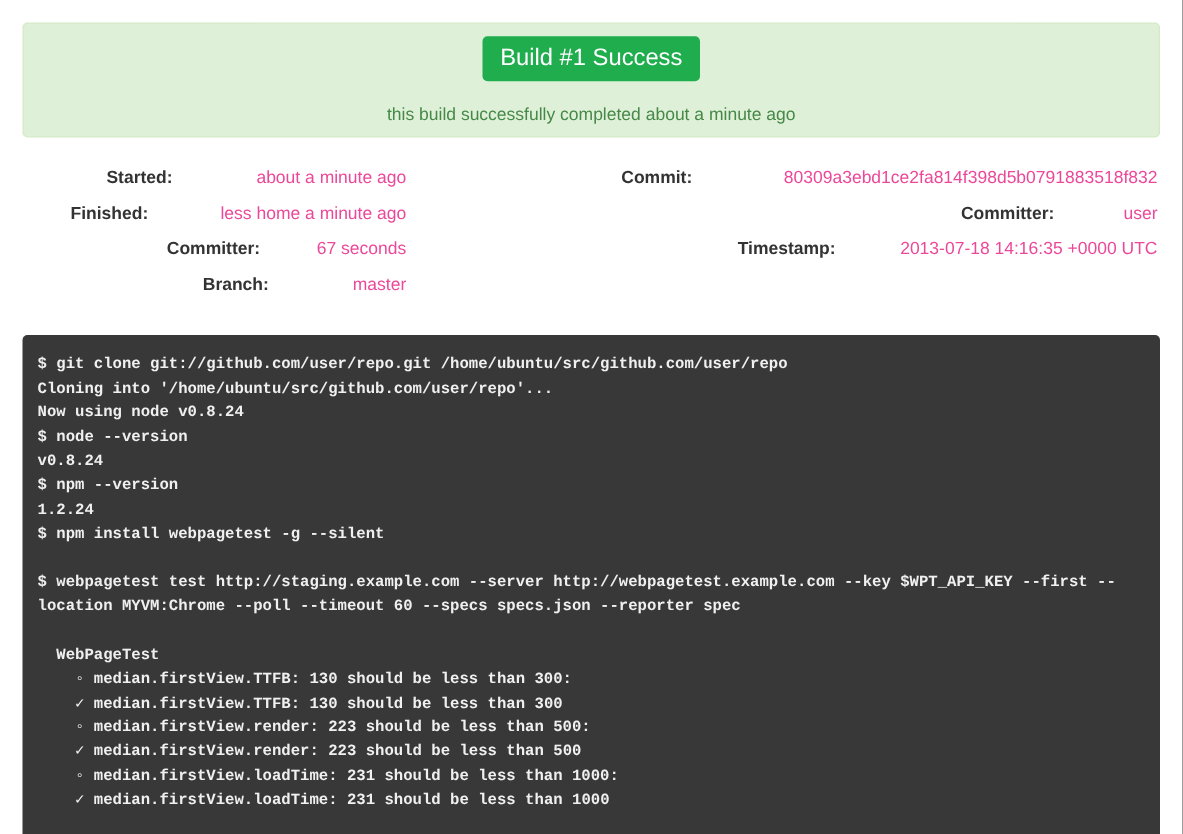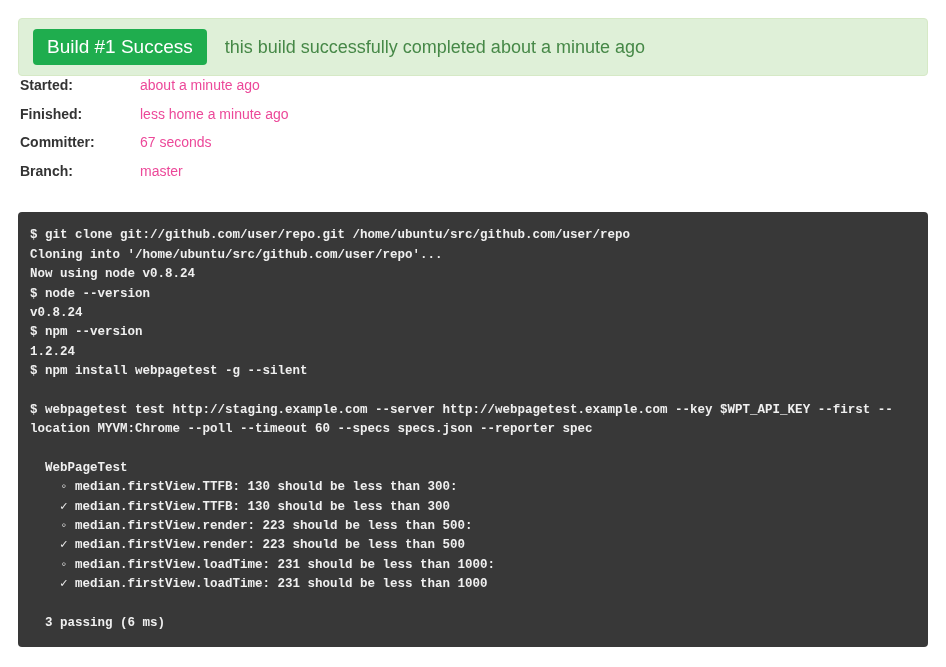--- a/index.html
+++ b/index.html
@@ -16,51 +16,54 @@
       width: 946px;
     }
     .alert {
       background: #dff0d8;
       border: 1px solid #d6e9c6;
       border-radius: 4px;
       padding: 10px 14px;
       display: flex;
       align-items: center;
       gap: 18px;
+      margin-bottom: 22px;
+      flex-direction: column;
     }
     .badge {
       background: #1fad4e;
       color: #fff;
       font-size: 19px;
       font-weight: 500;
       padding: 7px 14px;
       border-radius: 4px;
     }
     .alert-msg {
       color: #468847;
-      font-size: 18px;
+      font-size: 14px;
     }
     .meta {
       display: flex;
       margin-bottom: 22px;
       padding: 0 2px;
     }
     .meta-col {
       flex: 0 0 auto;
     }
     .meta-col.left {
       width: 305px;
     }
     .meta-col.right {
       flex: 1;
     }
     .meta-row {
       display: flex;
       margin-bottom: 9px;
       line-height: 1.4;
+      justify-content: flex-end;
     }
     .meta-label {
       font-weight: bold;
       width: 120px;
       color: #333;
     }
     .meta-col.right .meta-label {
       width: 130px;
     }
     .meta-value {
@@ -99,20 +102,34 @@
     </div>
     <div class="meta-row">
       <span class="meta-label">Committer:</span>
       <span class="meta-value">67 seconds</span>
     </div>
     <div class="meta-row">
       <span class="meta-label">Branch:</span>
       <span class="meta-value">master</span>
     </div>
   </div>
+  <div class="meta-col right">
+    <div class="meta-row">
+      <span class="meta-label">Commit:</span>
+      <span class="meta-value">80309a3ebd1ce2fa814f398d5b0791883518f832</span>
+    </div>
+    <div class="meta-row">
+      <span class="meta-label">Committer:</span>
+      <span class="meta-value">user</span>
+    </div>
+    <div class="meta-row">
+      <span class="meta-label">Timestamp:</span>
+      <span class="meta-value">2013-07-18 14:16:35 +0000 UTC</span>
+    </div>
+  </div>
 </div>
 
 <div class="terminal">$ git clone git://github.com/user/repo.git /home/ubuntu/src/github.com/user/repo
 Cloning into '/home/ubuntu/src/github.com/user/repo'...
 Now using node v0.8.24
 $ node --version
 v0.8.24
 $ npm --version
 1.2.24
 $ npm install webpagetest -g --silent

